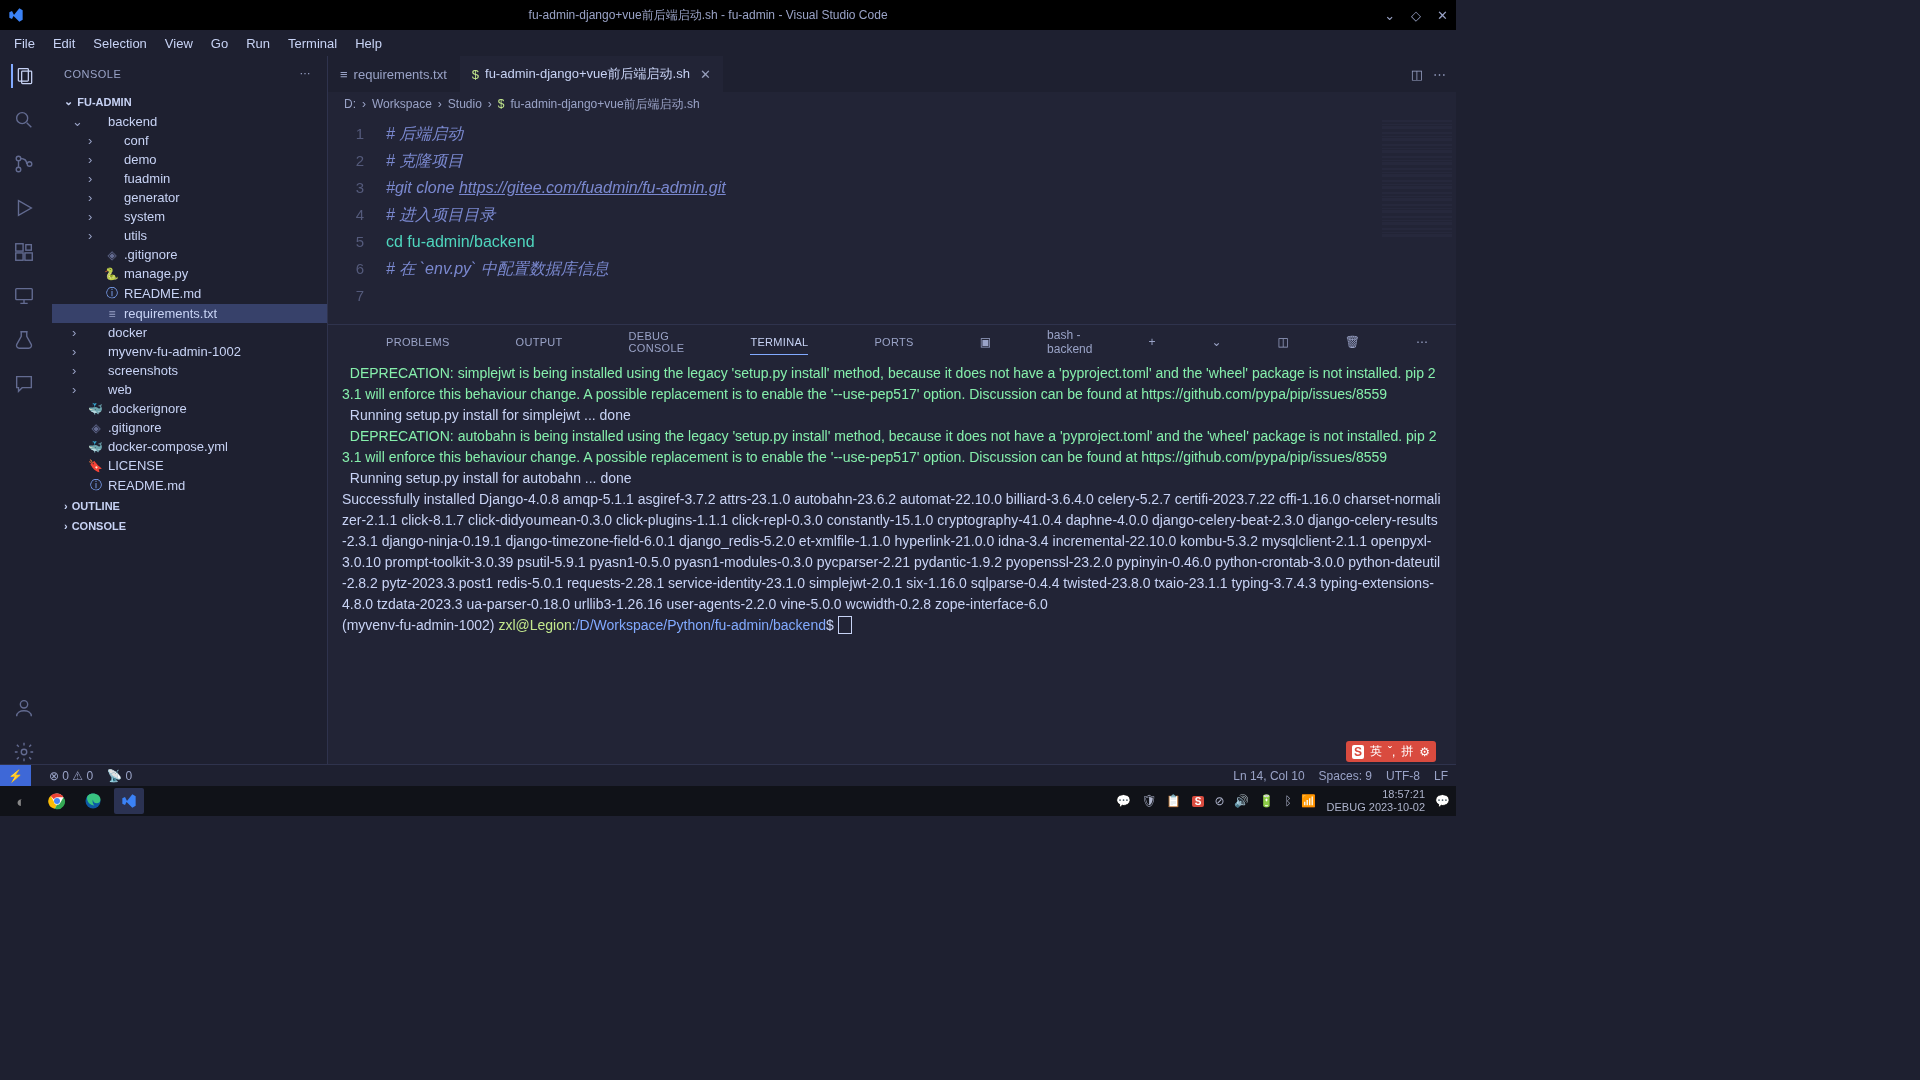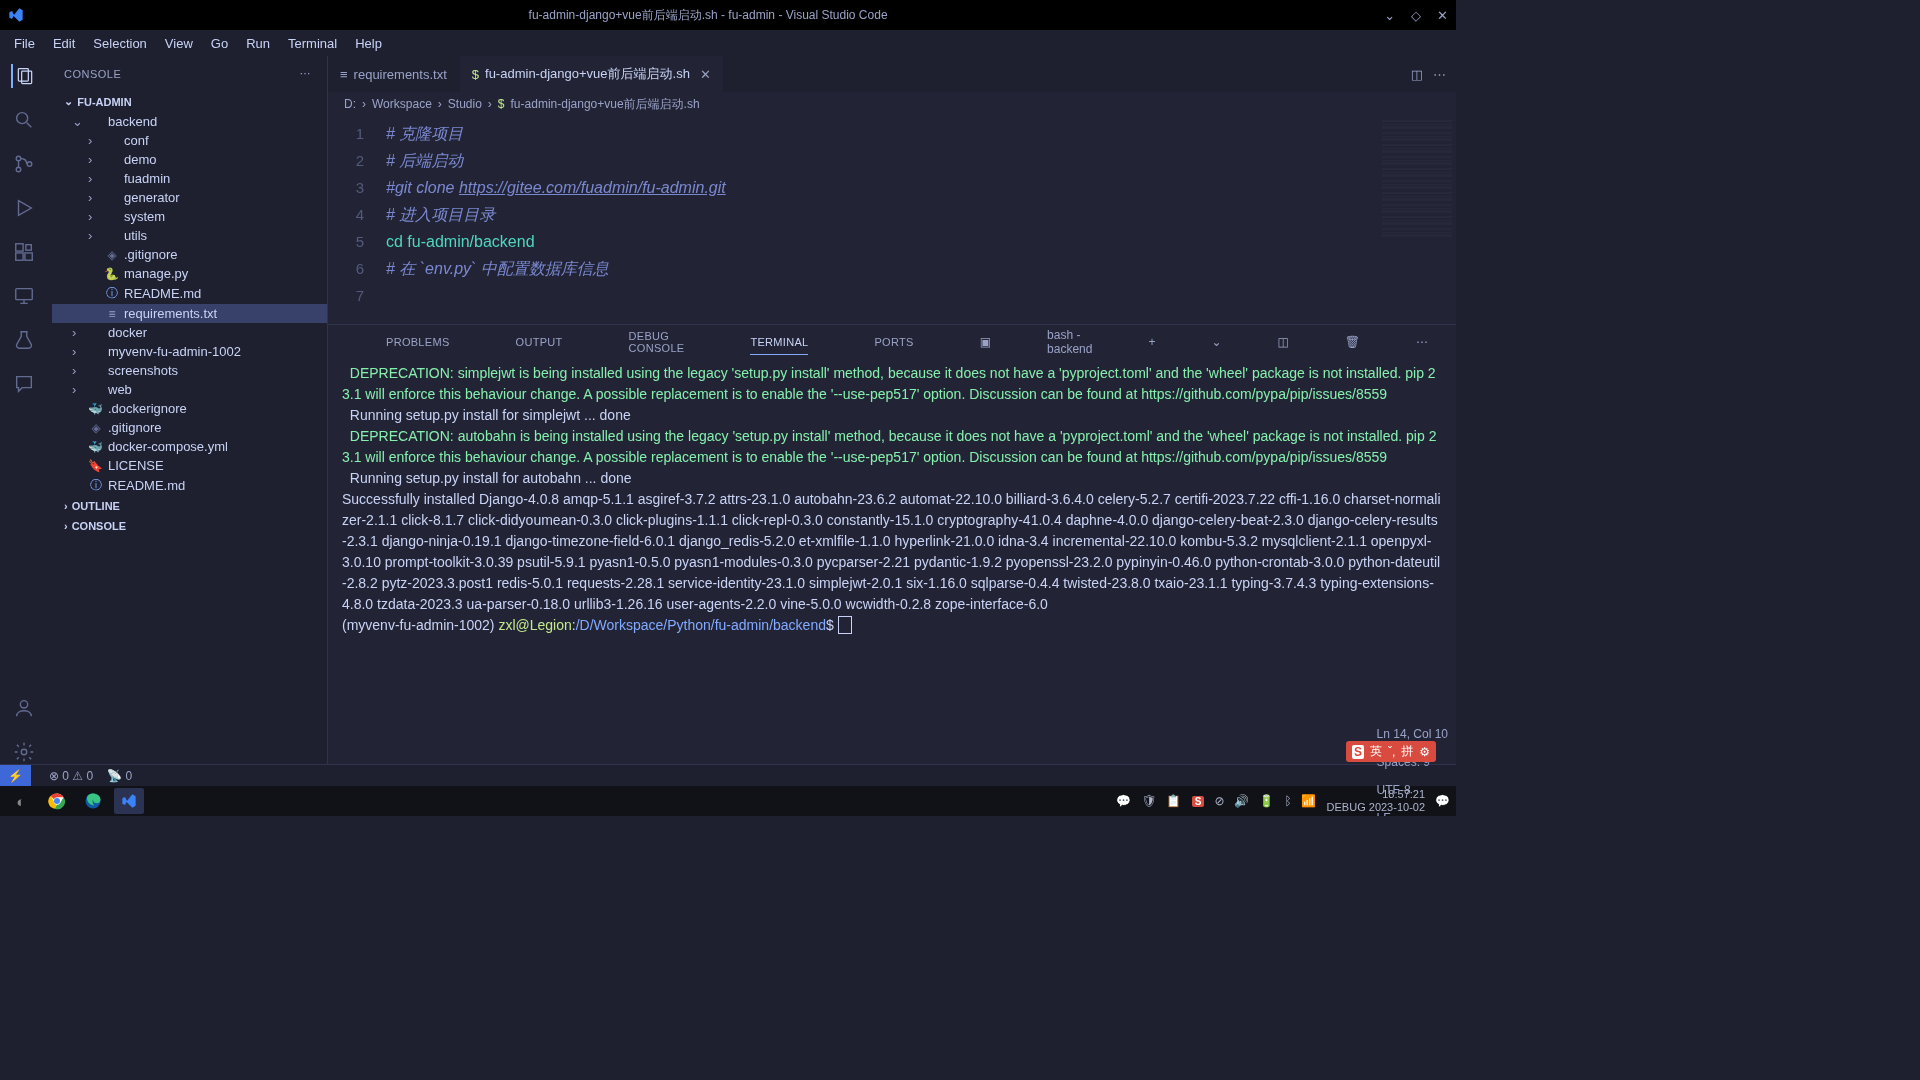--- a/index.html
+++ b/index.html
@@ -43,21 +43,21 @@
 .panel-tabs { height:34px; display:flex; align-items:center; padding:0 14px; gap:22px; font-size:11px; color:#9aa3c7; letter-spacing:.3px; }
 .panel-tabs span { cursor:pointer; padding:6px 0;margin-left:44px; }
 .panel-tabs span.active { color:#c8d3f5; border-bottom:1px solid #82aaff; }
 .panel-tabs .right { margin-left:auto; display:flex; align-items:center; gap:12px; font-size:12px; letter-spacing:0; }
 .terminal { flex:1; padding:4px 14px; font-family:Consolas,monospace; font-size:14px; line-height:21px; overflow:hidden; white-space:pre-wrap; word-break:break-all; }
 .terminal .dep { color:#86efac; }
 .terminal .ok { color:#c8d3f5; }
 .terminal .prompt .venv{color:#c8d3f5}.terminal .prompt .user{color:#c3e88d}.terminal .prompt .path{color:#82aaff}
 .statusbar { height:22px; background:#1e2030; border-top:1px solid #2f334d; display:flex; align-items:center; padding:0 8px; font-size:12px; color:#9aa3c7; gap:14px; }
 .statusbar .remote { background:#3e68d7; color:#fff; padding:0 8px; height:100%; display:flex; align-items:center; margin-left:-8px; margin-right:4px; }
-.statusbar .right { margin-left:auto; display:flex; gap:14px;flex-direction:column; }
+.statusbar .right { margin-left:auto; display:flex; gap:14px; }
 .taskbar { height:30px; background:#101218; display:flex; align-items:center; padding:0 6px; gap:6px; }
 .taskbar .tb-icon { width:30px; height:26px; display:flex; align-items:center; justify-content:center; border-radius:2px; font-size:15px; }
 .taskbar .tb-right { margin-left:auto; display:flex; align-items:center; gap:10px; color:#aeb4cc; font-size:12px; }
 .clock { text-align:right; line-height:13px; font-size:11px; }
 svg{display:block}
 .ime-badge{position:absolute;right:20px;bottom:54px;background:#d94b3f;color:#fff;padding:2px 6px;border-radius:3px;font-size:12px;display:flex;align-items:center;gap:6px;}
 </style>
 </head>
 <body>
 
@@ -307,22 +307,22 @@
           <div>1</div>
           <div>2</div>
           <div>3</div>
           <div>4</div>
           <div>5</div>
           <div>6</div>
           <div>7</div>
         </div>
       <div class="code" id="code">
           <div class="comment"></div>
+          <div class="comment"># 后端启动</div>
           <div class="comment"># 克隆项目</div>
-          <div class="comment"># 后端启动</div>
           <div class="comment">#git clone <span class="url">https://gitee.com/fuadmin/fu-admin.git</span></div>
           <div class="comment"># 进入项目目录</div>
           <div class="cmd">cd fu-admin/backend</div>
           <div class="comment"># 在 `env.py` 中配置数据库信息</div>
         </div>
       <div class="minimap"></div>
     </div>
 
     <div class="panel">
       <div class="panel-tabs">

